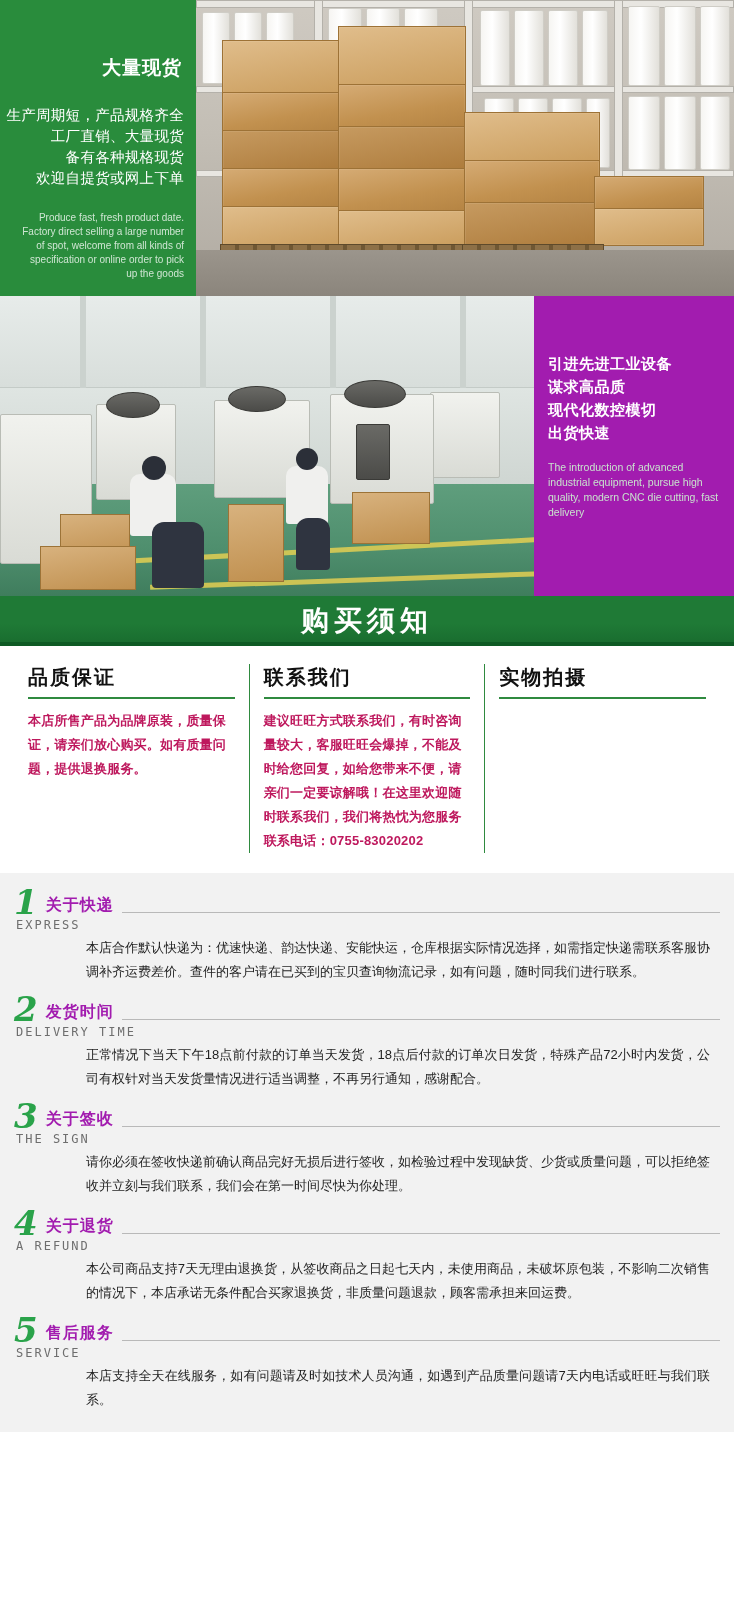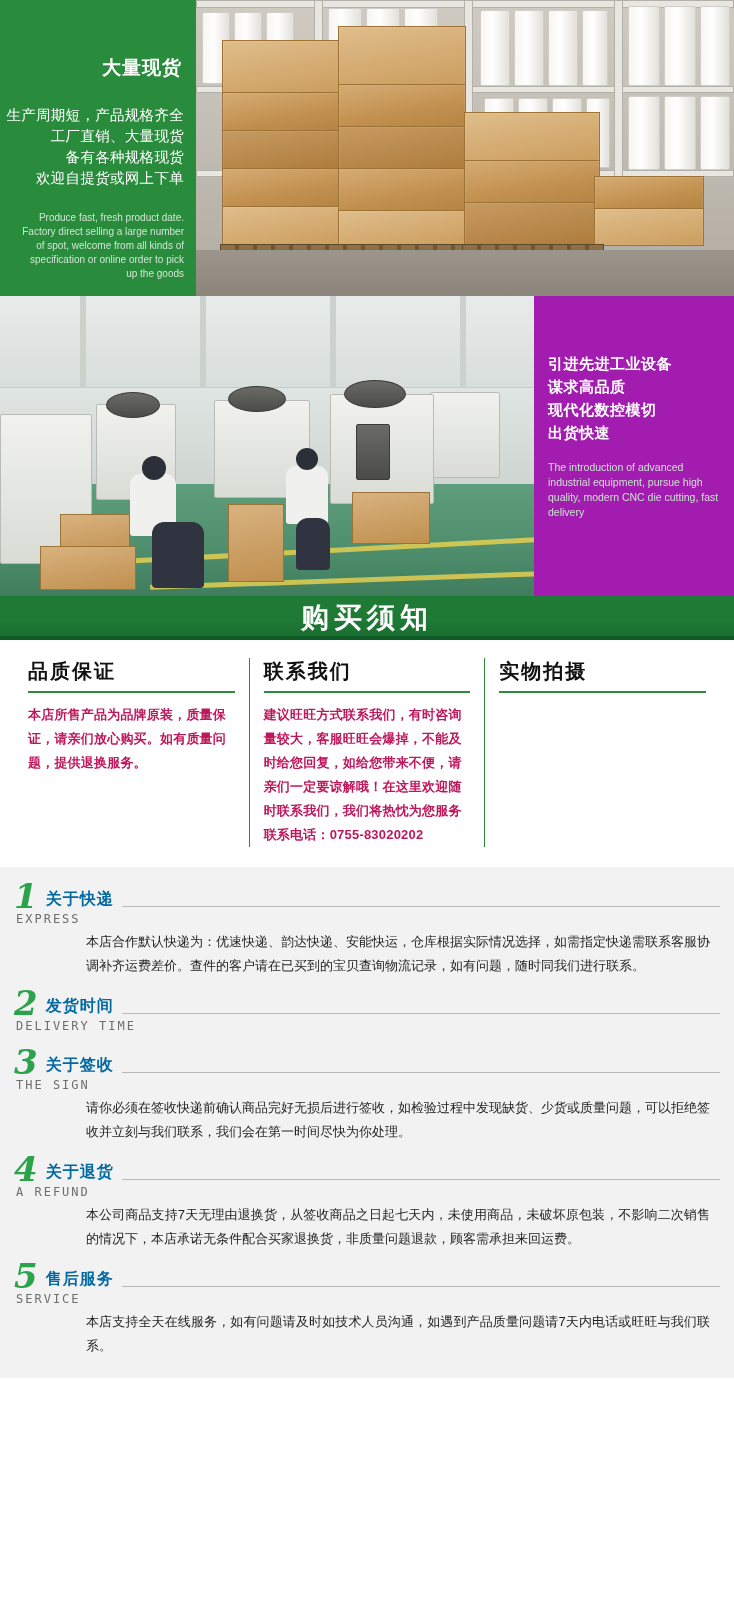--- a/index.html
+++ b/index.html
@@ -163,21 +163,21 @@
     margin-top: 16px;
     font-size: 10.5px;
     line-height: 15px;
     color: #c9e2ce;
   }
 
   
   .notice-header {
     position: relative;
     width: 734px;
-    height: 44px;
+    height: 50px;
     background: linear-gradient(180deg,#1f7a36 0%, #1f7a36 55%, #186b2e 100%);
     display: flex;
     align-items: center;
     justify-content: center;
   }
   .notice-header .title {
     color: #ffffff;
     font-size: 28px;
     font-weight: bold;
     letter-spacing: 5px;
@@ -241,21 +241,21 @@
     font-size: 34px;
     font-weight: bold;
     color: #2aa34a;
     line-height: 30px;
     font-family: "DejaVu Serif", serif;
     font-style: italic;
   }
   .faq-cn {
     font-size: 16px;
     font-weight: bold;
-    color: #0369a1;
+    color: #a21caf;
     line-height: 20px;
     padding-bottom: 2px;
     letter-spacing: 1px;
   }
   .faq-underline {
     flex: 1;
     height: 1px;
     background: #b9b9b9;
     margin-bottom: 4px;
   }
@@ -417,20 +417,21 @@
       <div class="faq-body">本店合作默认快递为：优速快递、韵达快递、安能快运，仓库根据实际情况选择，如需指定快递需联系客服协调补齐运费差价。查件的客户请在已买到的宝贝查询物流记录，如有问题，随时同我们进行联系。</div>
     </div>
 
     <div class="faq-item">
       <div class="faq-head">
         <span class="faq-num">2</span>
         <span class="faq-cn">发货时间</span>
         <span class="faq-underline"></span>
       </div>
       <div class="faq-en">DELIVERY TIME</div>
+      <div class="faq-body">正常情况下当天下午18点前付款的订单当天发货，18点后付款的订单次日发货，特殊产品72小时内发货，公司有权针对当天发货量情况进行适当调整，不再另行通知，感谢配合。</div>
     </div>
 
     <div class="faq-item">
       <div class="faq-head">
         <span class="faq-num">3</span>
         <span class="faq-cn">关于签收</span>
         <span class="faq-underline"></span>
       </div>
       <div class="faq-en">THE SIGN</div>
       <div class="faq-body">请你必须在签收快递前确认商品完好无损后进行签收，如检验过程中发现缺货、少货或质量问题，可以拒绝签收并立刻与我们联系，我们会在第一时间尽快为你处理。</div>

